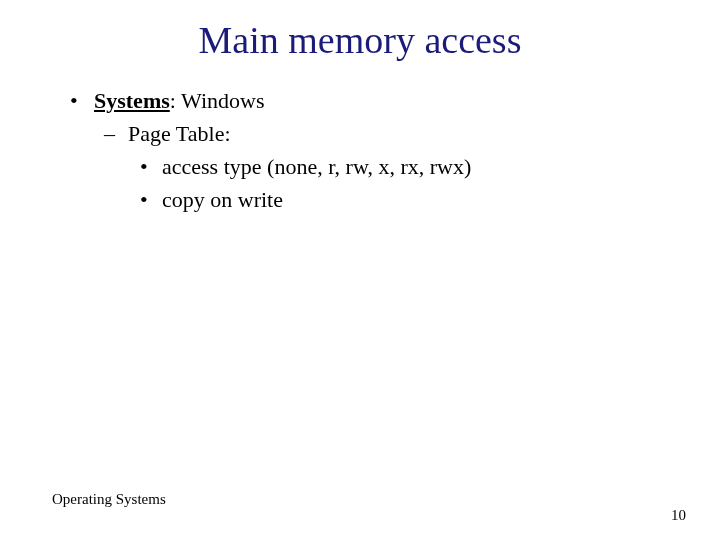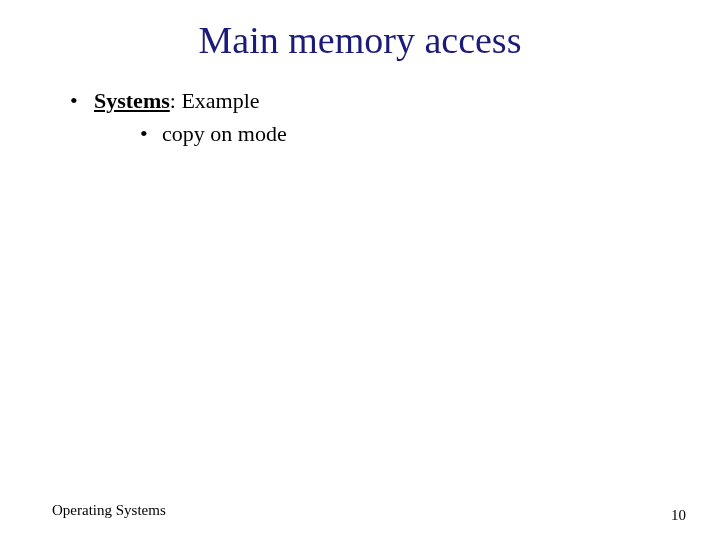--- a/index.html
+++ b/index.html
@@ -68,40 +68,42 @@
     position: absolute;
     bottom: 16px;
     left: 0;
     width: 100%;
     font-size: 15px;
     color: #000;
   }
   .footer-left {
     position: absolute;
     left: 52px;
-    bottom: 5px;
+    bottom: 16px;
   }
   .footer-right {
     position: absolute;
     right: 34px;
     bottom: 0;
   }
 </style>
 </head>
 <body>
 
 <div class="slide">
 
   <div class="title">Main memory access</div>
 
   <div class="body">
     <div class="lvl1">
-      <span class="bold under">Systems</span><span>: Example</span>
+      <span class="bold under">Systems</span><span>: Windows</span>
     </div>
-    <div class="lvl3">copy on mode</div>
+    <div class="lvl2">Page Table:</div>
+    <div class="lvl3">access type (none, r, rw, x, rx, rwx)</div>
+    <div class="lvl3">copy on write</div>
   </div>
 
   <div class="footer">
     <div class="footer-left">Operating Systems</div>
     <div class="footer-right">10</div>
   </div>
 
 </div>
 
 </body></html>

